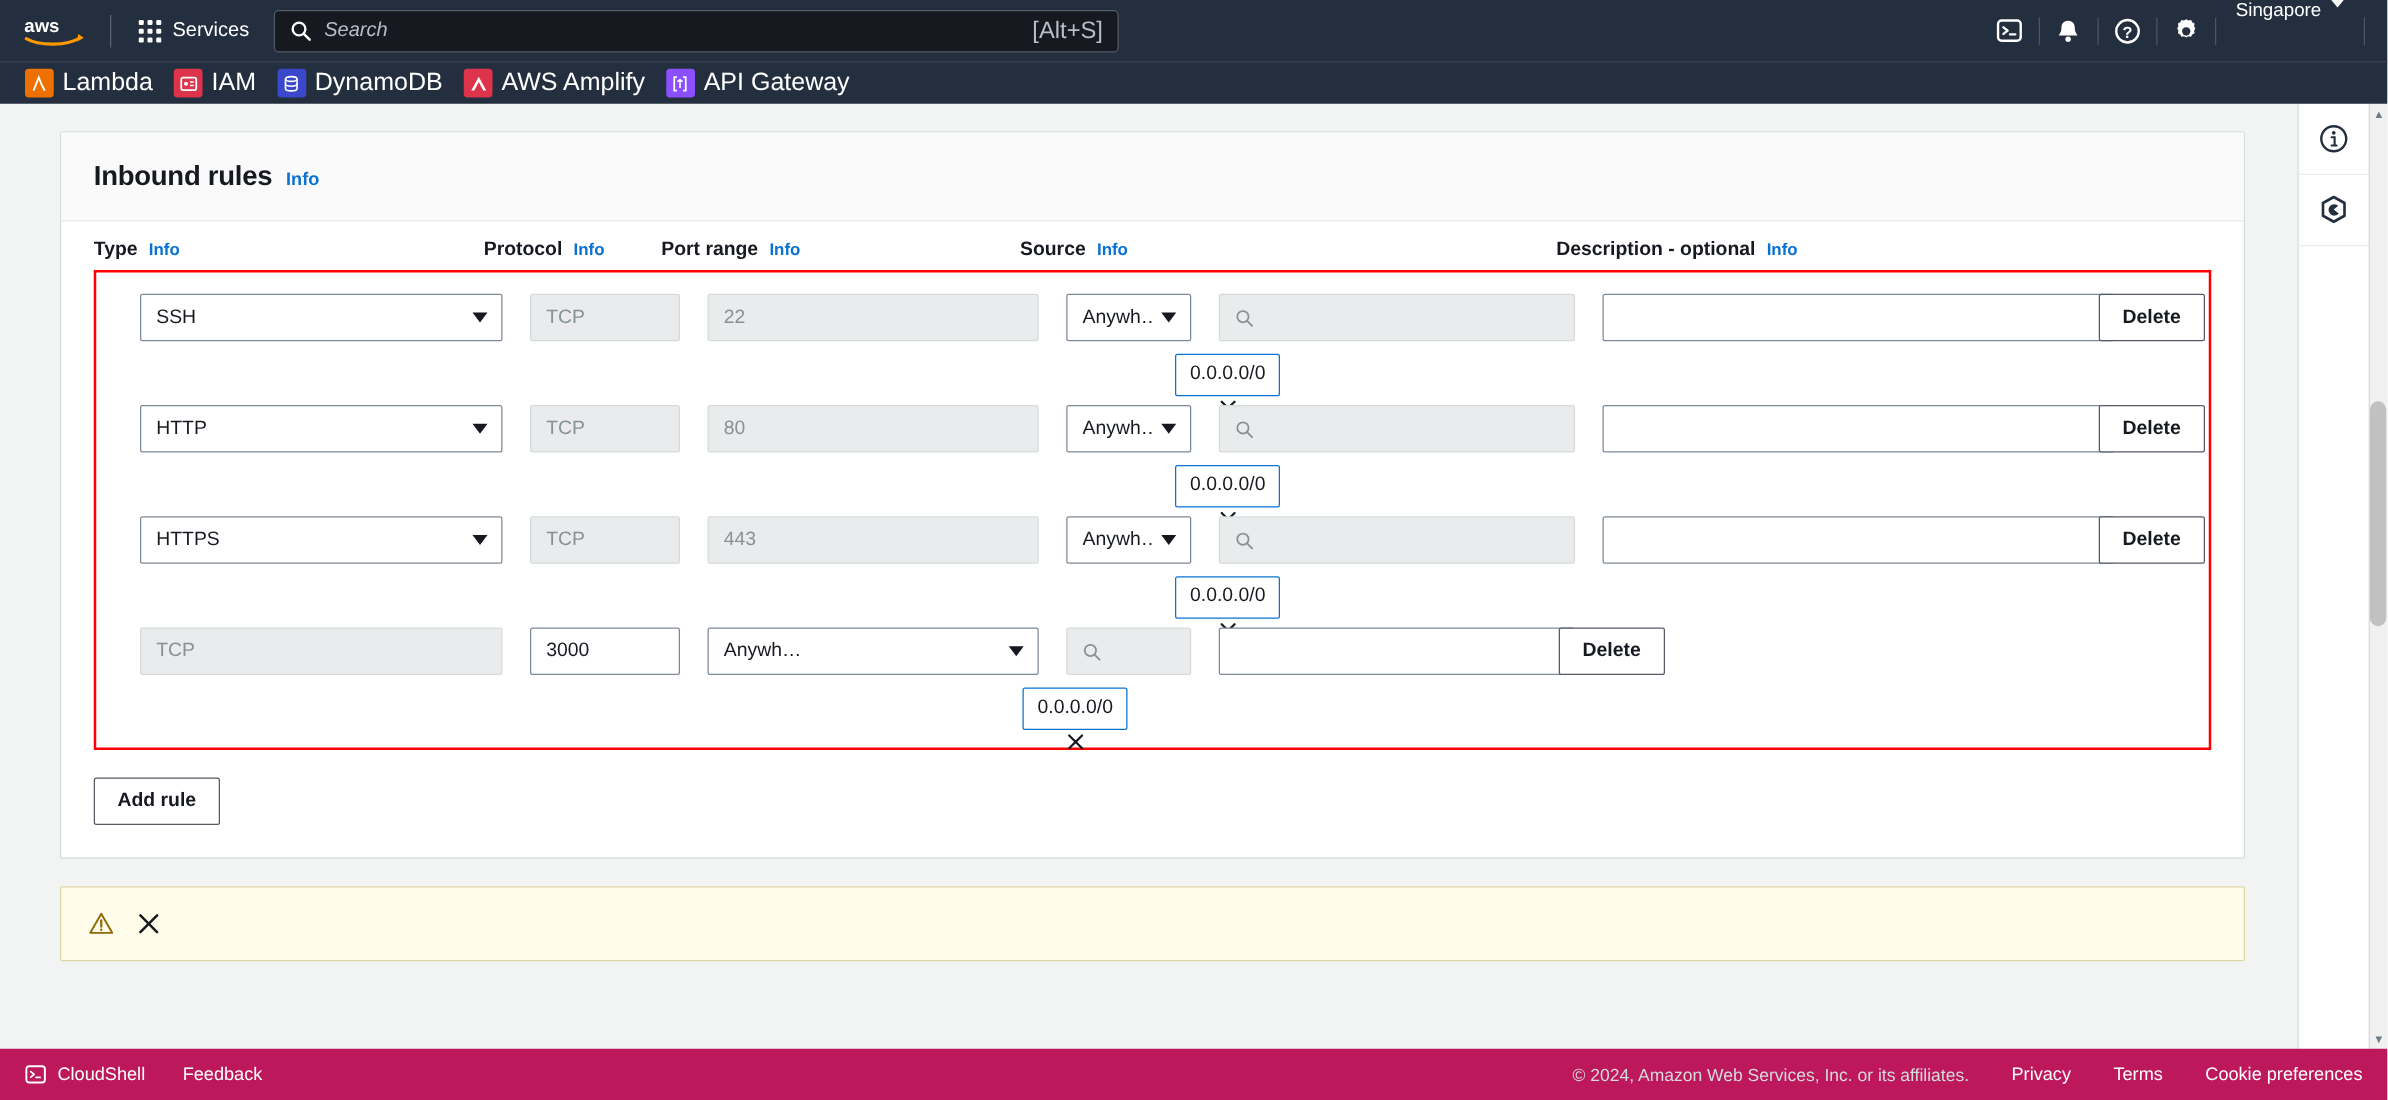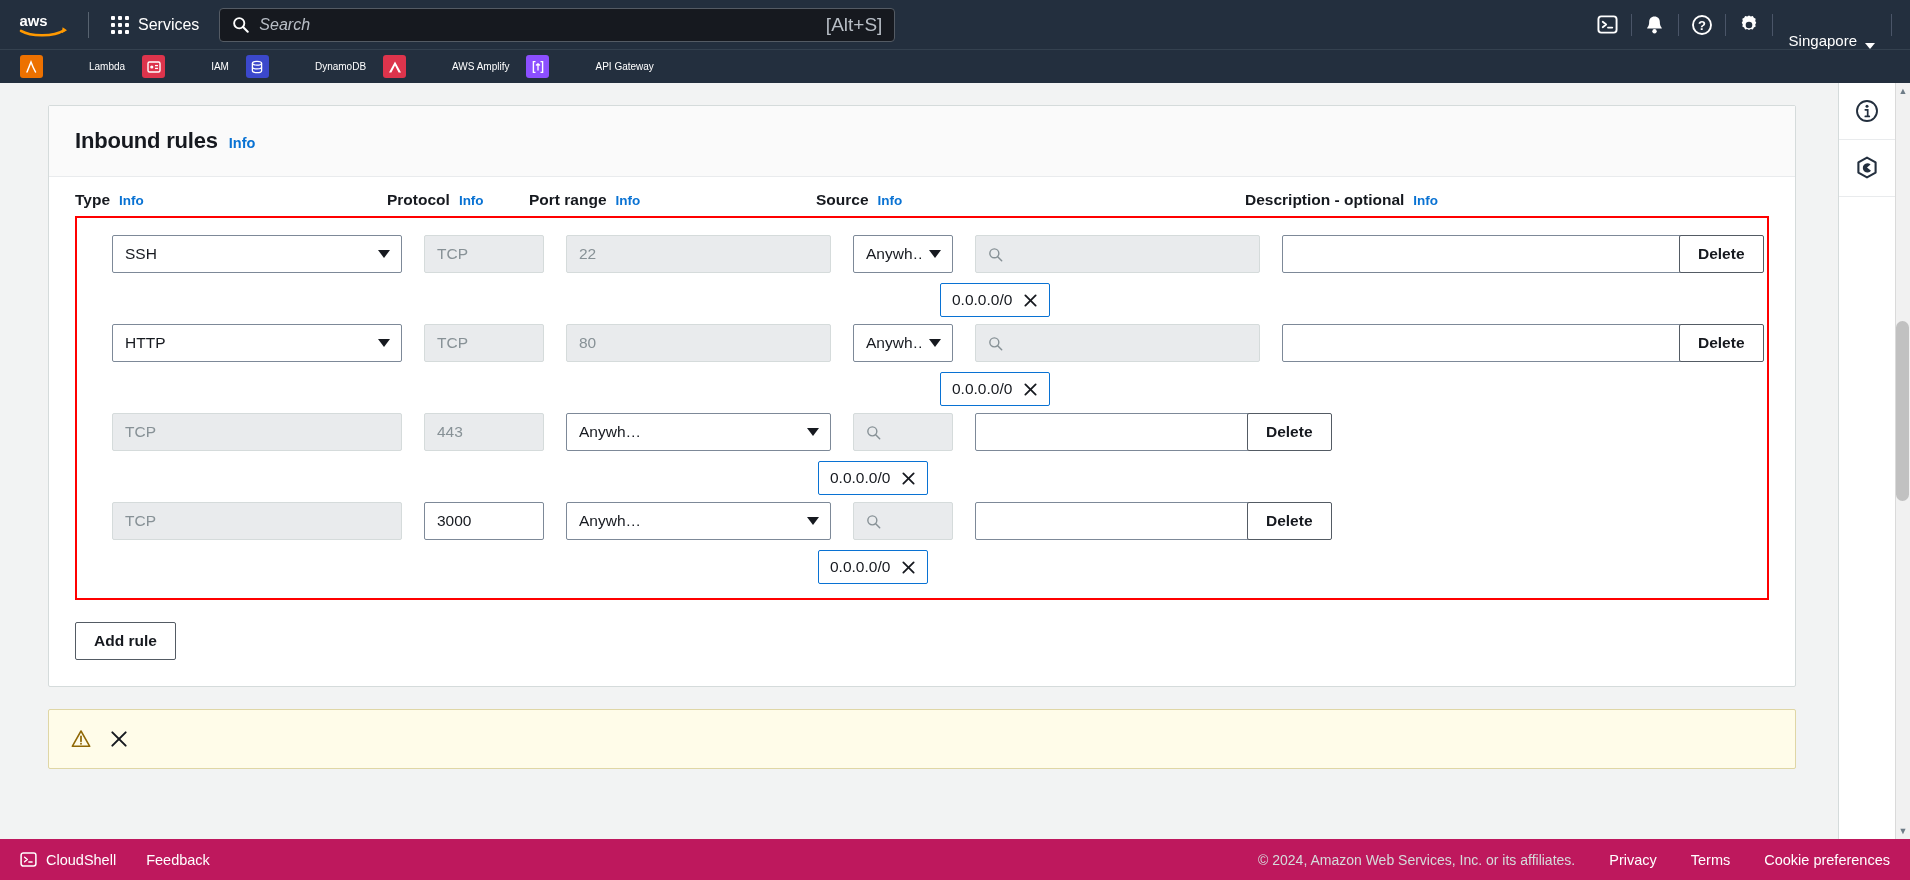--- a/index.html
+++ b/index.html
@@ -33,32 +33,32 @@
   .searchwrap .ph { color:#b8bec6; font-size:16px; font-style:italic; flex:1; }
   .searchwrap .alt { color:#b8bec6; font-size:19px; }
   .nav-right { margin-left:auto; display:flex; align-items:center; height:100%; padding-right: 18px;}
   .nav-ic {
     width:46px; height:49px; display:flex; align-items:center; justify-content:center;
     color:#fff; cursor:pointer;
   }
   .nav-sep { width:1px; height:22px; background:#4a5568; }
   .region-btn {
     color:#fff; font-size:15px; padding:0 16px; height:49px;
-    display:flex; align-items:flex-end; gap:8px; cursor:pointer; white-space:nowrap;
+    display:flex; align-items:flex-start; gap:8px; cursor:pointer; white-space:nowrap;
   }
   .caret { width:0;height:0;border-left:5px solid transparent;border-right:5px solid transparent;border-top:6px solid #fff; }
 
   
   .shortcutbar {
     height:34px; background:#232f3e; display:flex; align-items:center;
     padding-left:18px; gap:7px; border-top:1px solid #34414f; position:relative; z-index:19;
   }
   .sc { display:flex; align-items:center; gap:7px; padding:2px 8px 2px 2px; cursor:pointer; }
   .sc-ic { width:23px; height:23px; border-radius:3px; display:flex; align-items:center; justify-content:center; flex:0 0 auto; }
-  .sc-lb { color:#fff; font-size:10px; white-space:nowrap;margin-left:39px; }
+  .sc-lb { color:#fff; font-size:20px; white-space:nowrap; }
 
   
   .pagebody { position:absolute; top:83px; left:0; right:0; bottom:41px; display:flex; }
   .content-col { flex:1; overflow:hidden; position:relative; padding: 22px 0 0 48px; }
 
   .card {
     background:#fff; border:1px solid #d5dbdb; border-radius:2px;
     width: 1748px;
   }
   .card-head {
@@ -93,21 +93,21 @@
   }
   .field.disabled { background:#e9ebed; border-color:#d5dbdb; color:#879196; }
   .field.select { cursor:pointer; justify-content:space-between; padding-right:11px; }
   .field.select .val { overflow:hidden; white-space:nowrap; }
   .sel-caret { width:0;height:0;border-left:6px solid transparent;border-right:6px solid transparent;border-top:8px solid #16191f; flex:0 0 auto; margin-left:6px;}
   .field.search { background:#e9ebed; border-color:#d5dbdb; gap:9px; cursor:text; }
 
   .token {
     margin-top:10px; display:inline-flex; align-items:center; gap:11px;
     border:1px solid #0972d3; border-radius:2px; background:#fff;
-    padding:6px 11px; font-size:15.5px; color:#16191f; height:34px; cursor:default;
+    padding:6px 11px; font-size:15.5px; color:#16191f; height:34px; cursor:default;flex-direction:column;
   }
   .token .x { cursor:pointer; display:flex; }
 
   .btn {
     height:38px; border:1px solid #545b64; border-radius:2px; background:#fff;
     color:#16191f; font-size:15.5px; font-weight:bold;
     display:inline-flex; align-items:center; justify-content:center;
     padding:0 18px; cursor:pointer; font-family:inherit; white-space:nowrap;
   }
   .addrule-wrap { padding-top:22px; }
@@ -412,20 +412,26 @@
                 <span></span>
               </div>
             </div>
             <div>
               <button class="btn">Delete</button>
             </div>
           </div>
 
           <div class="row-grid rrow">
             <div>
+              <div class="field select">
+                <span class="val">HTTPS</span>
+                <span class="sel-caret"></span>
+              </div>
+            </div>
+            <div>
               <div class="field disabled">
                 <span>TCP</span>
               </div>
             </div>
             <div>
               <div class="field disabled">
                 <span>443</span>
               </div>
             </div>
             <div>

